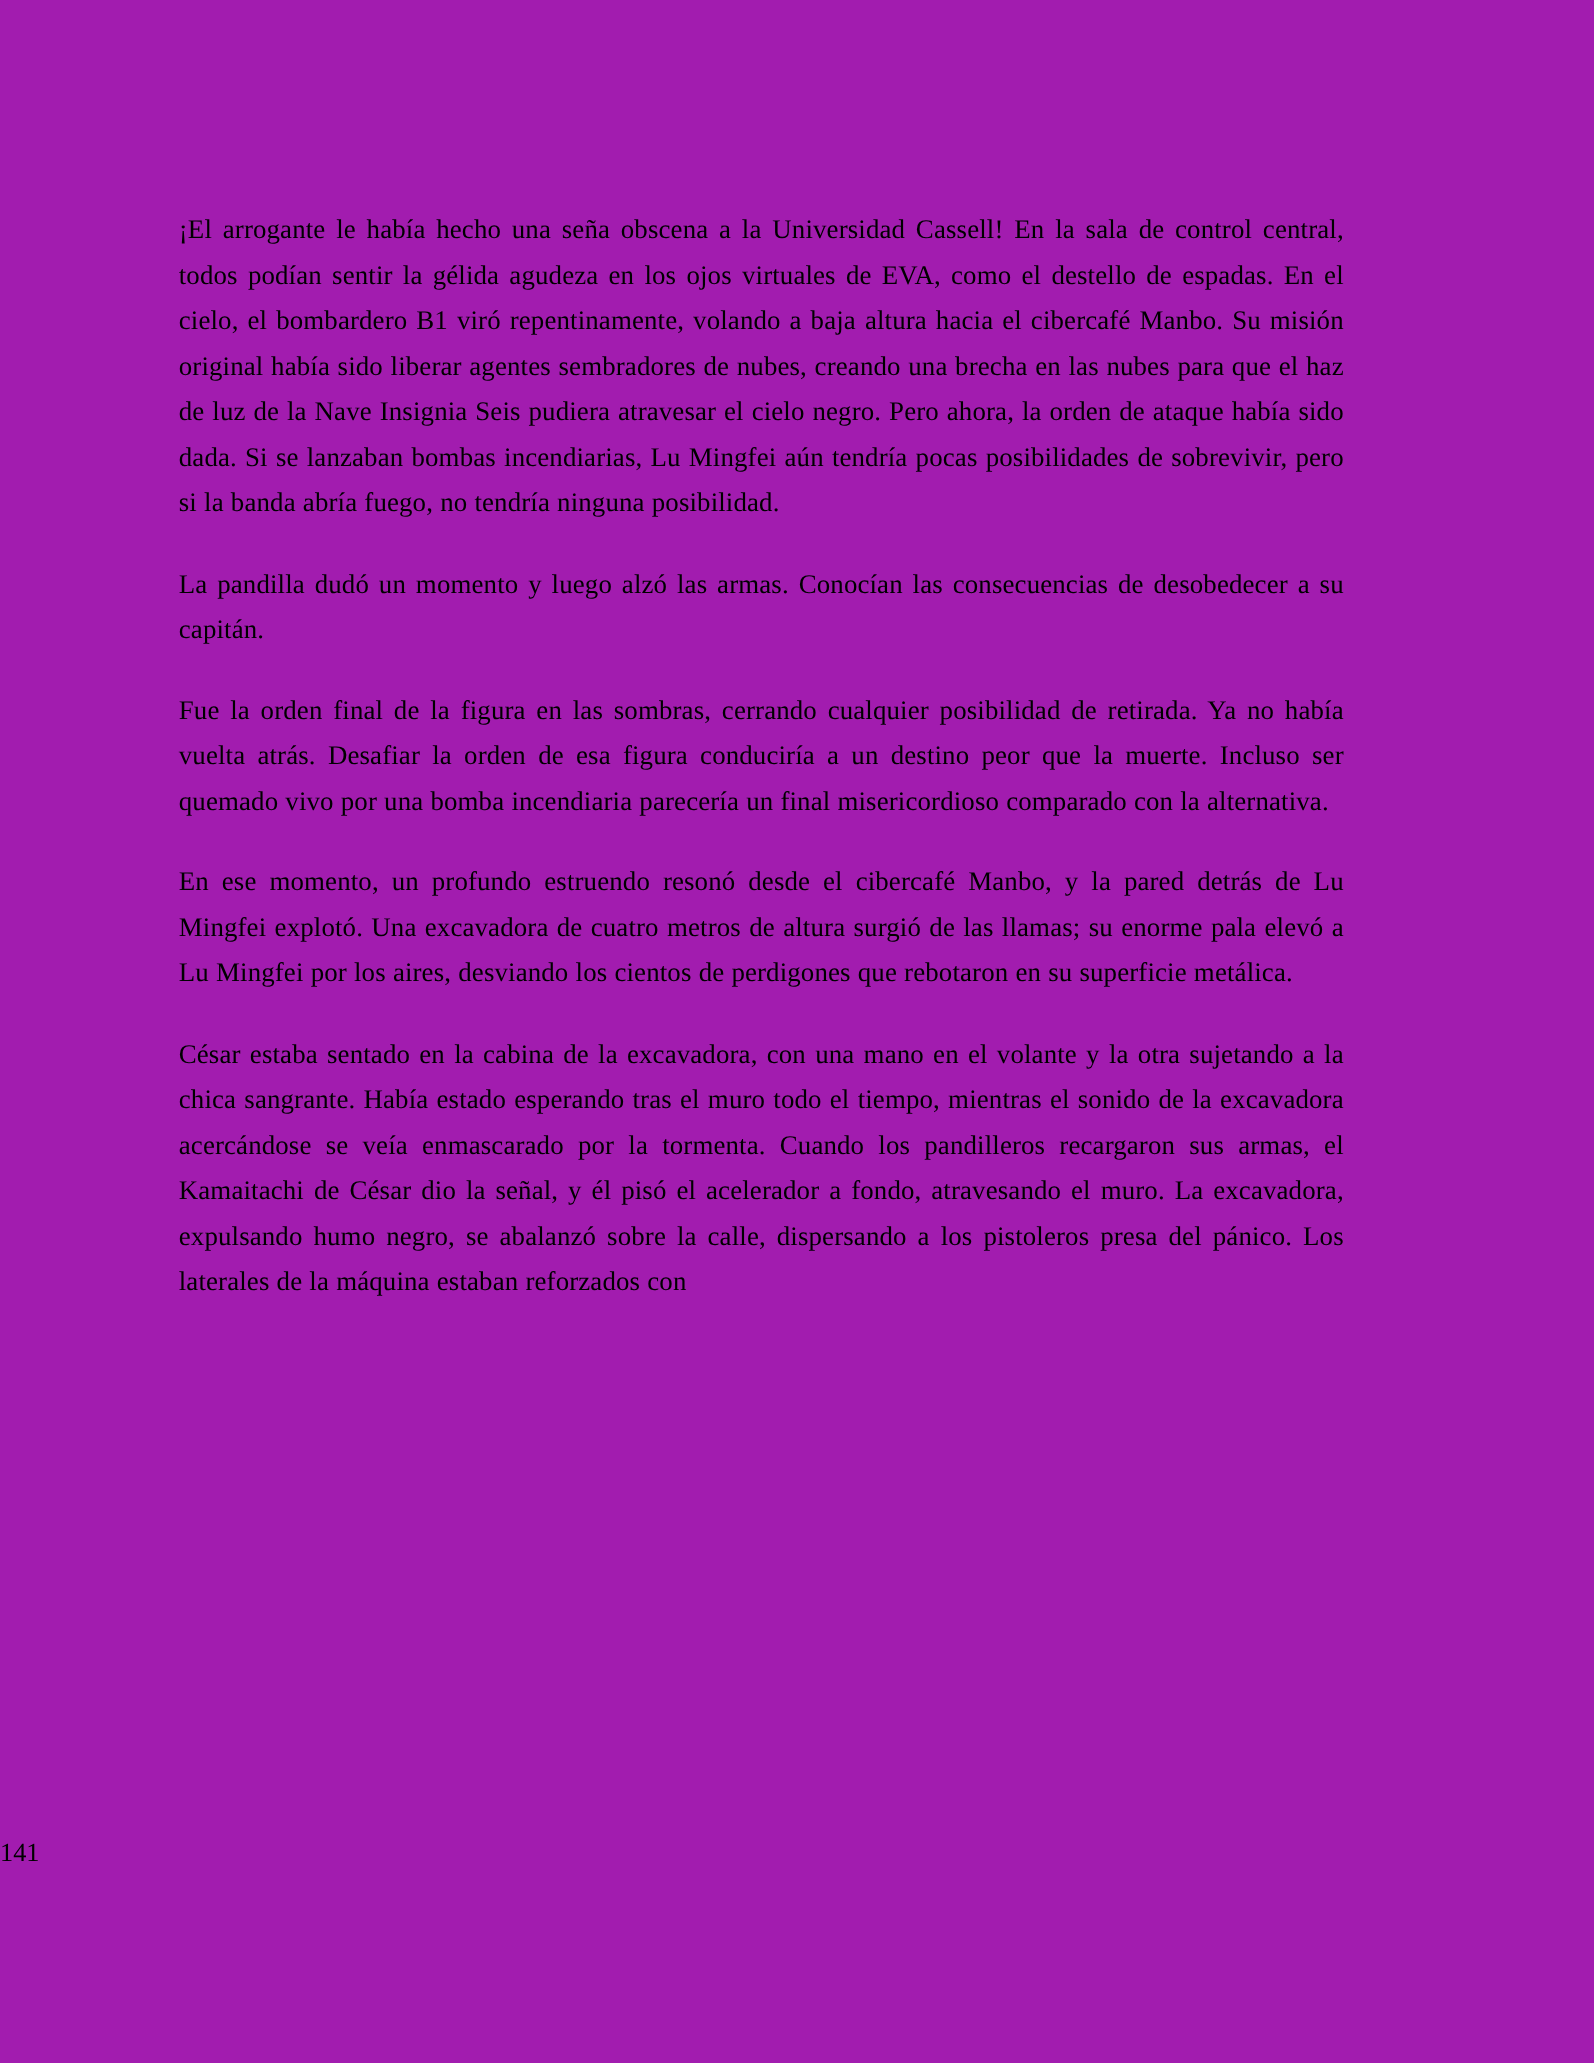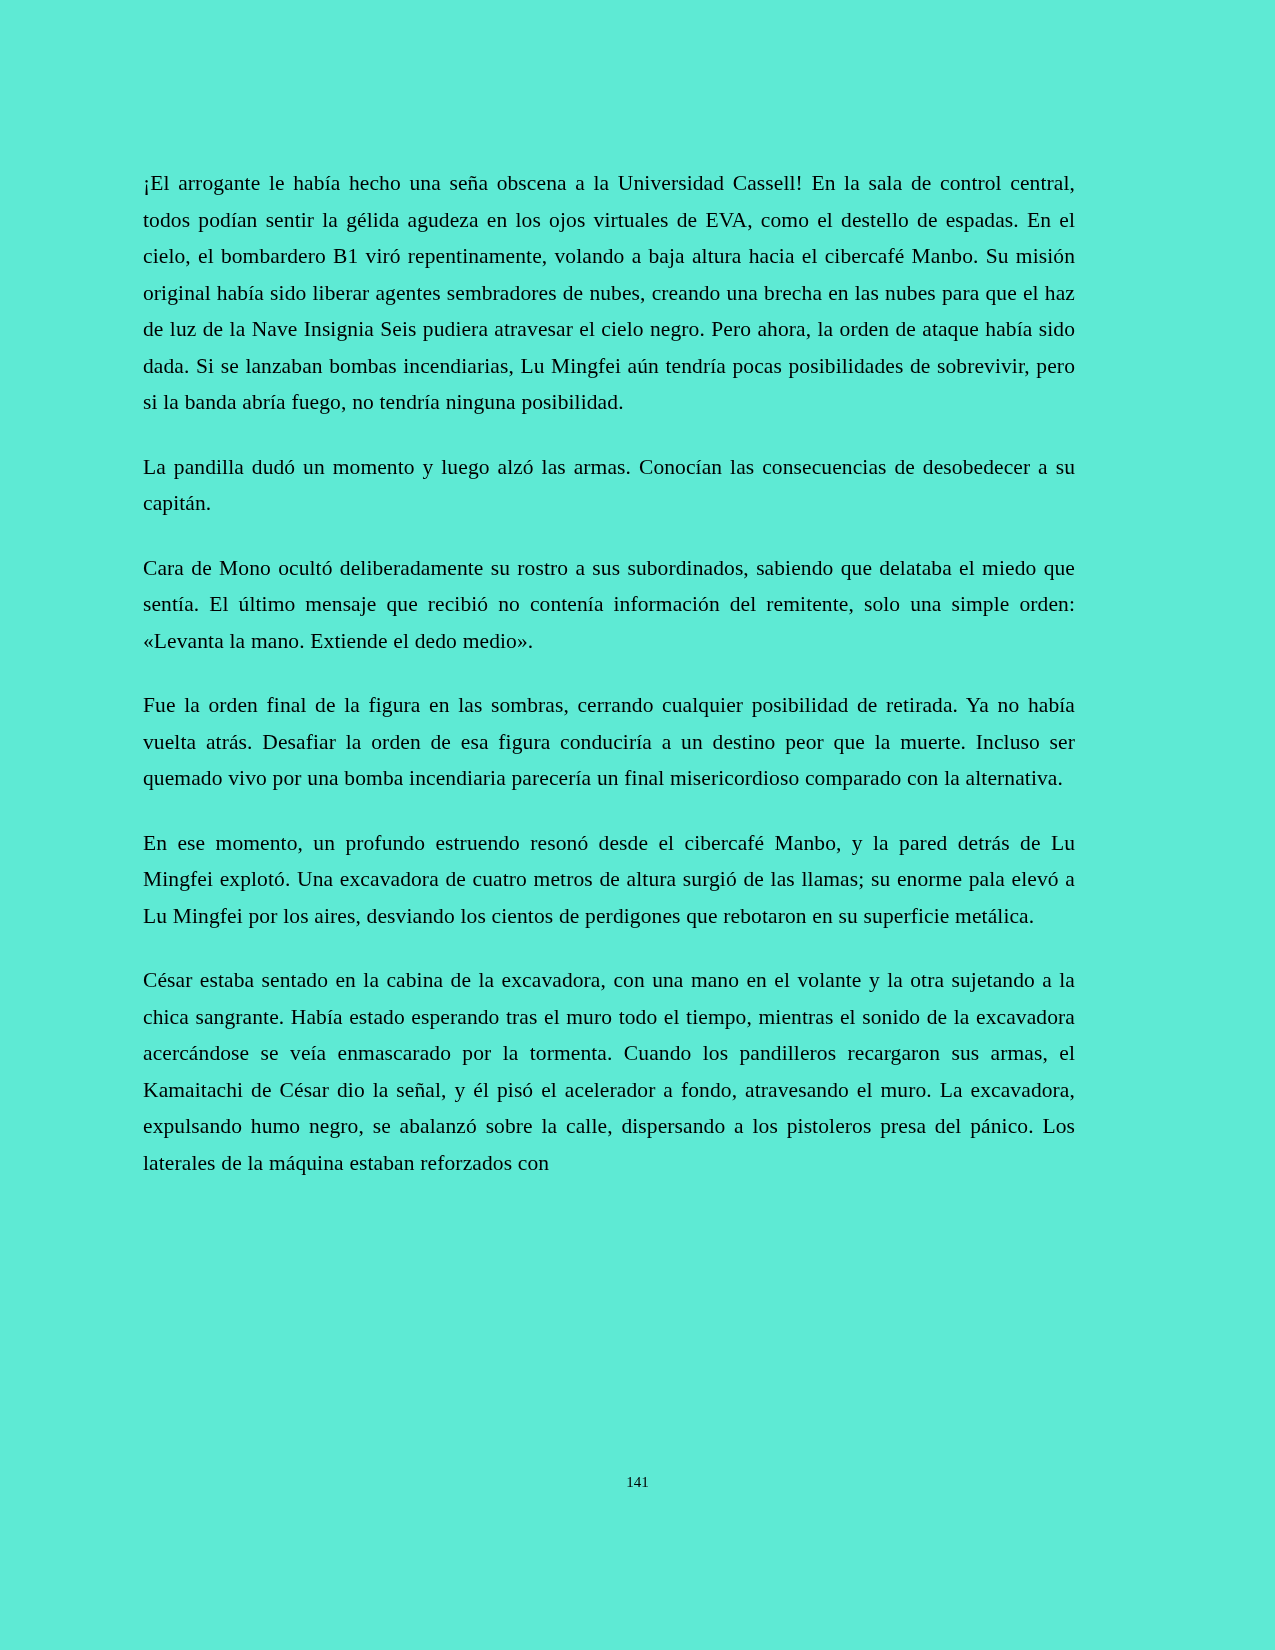--- a/index.html
+++ b/index.html
@@ -10,21 +10,21 @@
   }
   body {
     font-family: "Liberation Serif", "DejaVu Serif", serif;
     color: #000000;
   }
   .page {
     position: relative;
     width: 1275px;
     height: 1650px;
     margin: 0 auto;
-    background: #5eead4;
+    background: #a21caf;
     box-sizing: border-box;
     overflow: hidden;
   }
   .text-column {
     position: absolute;
     left: 143px;
     top: 165px;
     width: 932px;
   }
   p.para {
@@ -40,35 +40,33 @@
   }
   p.para:last-child {
     margin-bottom: 0;
     font-family: Liberation Serif, serif;
   }
   .page-number {
     position: absolute;
     left: 0;
     right: 0;
     top: 1470px;
-    text-align: center;
-    font-size: 15px;
+    font-size: 21px;
     line-height: 24px;
     font-family: "Liberation Serif", "DejaVu Serif", serif;
   }
 </style>
 </head>
 <body>
 
 <div class="page">
 
   <div class="text-column">
     <p class="para">¡El arrogante le había hecho una seña obscena a la Universidad Cassell! En la sala de control central, todos podían sentir la gélida agudeza en los ojos virtuales de EVA, como el destello de espadas. En el cielo, el bombardero B1 viró repentinamente, volando a baja altura hacia el cibercafé Manbo. Su misión original había sido liberar agentes sembradores de nubes, creando una brecha en las nubes para que el haz de luz de la Nave Insignia Seis pudiera atravesar el cielo negro. Pero ahora, la orden de ataque había sido dada. Si se lanzaban bombas incendiarias, Lu Mingfei aún tendría pocas posibilidades de sobrevivir, pero si la banda abría fuego, no tendría ninguna posibilidad.</p>
     <p class="para">La pandilla dudó un momento y luego alzó las armas. Conocían las consecuencias de desobedecer a su capitán.</p>
-    <p class="para">Cara de Mono ocultó deliberadamente su rostro a sus subordinados, sabiendo que delataba el miedo que sentía. El último mensaje que recibió no contenía información del remitente, solo una simple orden: «Levanta la mano. Extiende el dedo medio».</p>
     <p class="para">Fue la orden final de la figura en las sombras, cerrando cualquier posibilidad de retirada. Ya no había vuelta atrás. Desafiar la orden de esa figura conduciría a un destino peor que la muerte. Incluso ser quemado vivo por una bomba incendiaria parecería un final misericordioso comparado con la alternativa.</p>
     <p class="para">En ese momento, un profundo estruendo resonó desde el cibercafé Manbo, y la pared detrás de Lu Mingfei explotó. Una excavadora de cuatro metros de altura surgió de las llamas; su enorme pala elevó a Lu Mingfei por los aires, desviando los cientos de perdigones que rebotaron en su superficie metálica.</p>
     <p class="para">César estaba sentado en la cabina de la excavadora, con una mano en el volante y la otra sujetando a la chica sangrante. Había estado esperando tras el muro todo el tiempo, mientras el sonido de la excavadora acercándose se veía enmascarado por la tormenta. Cuando los pandilleros recargaron sus armas, el Kamaitachi de César dio la señal, y él pisó el acelerador a fondo, atravesando el muro. La excavadora, expulsando humo negro, se abalanzó sobre la calle, dispersando a los pistoleros presa del pánico. Los laterales de la máquina estaban reforzados con</p>
   </div>
 
   <div class="page-number">141</div>
 
 </div>
 
 </body></html>

